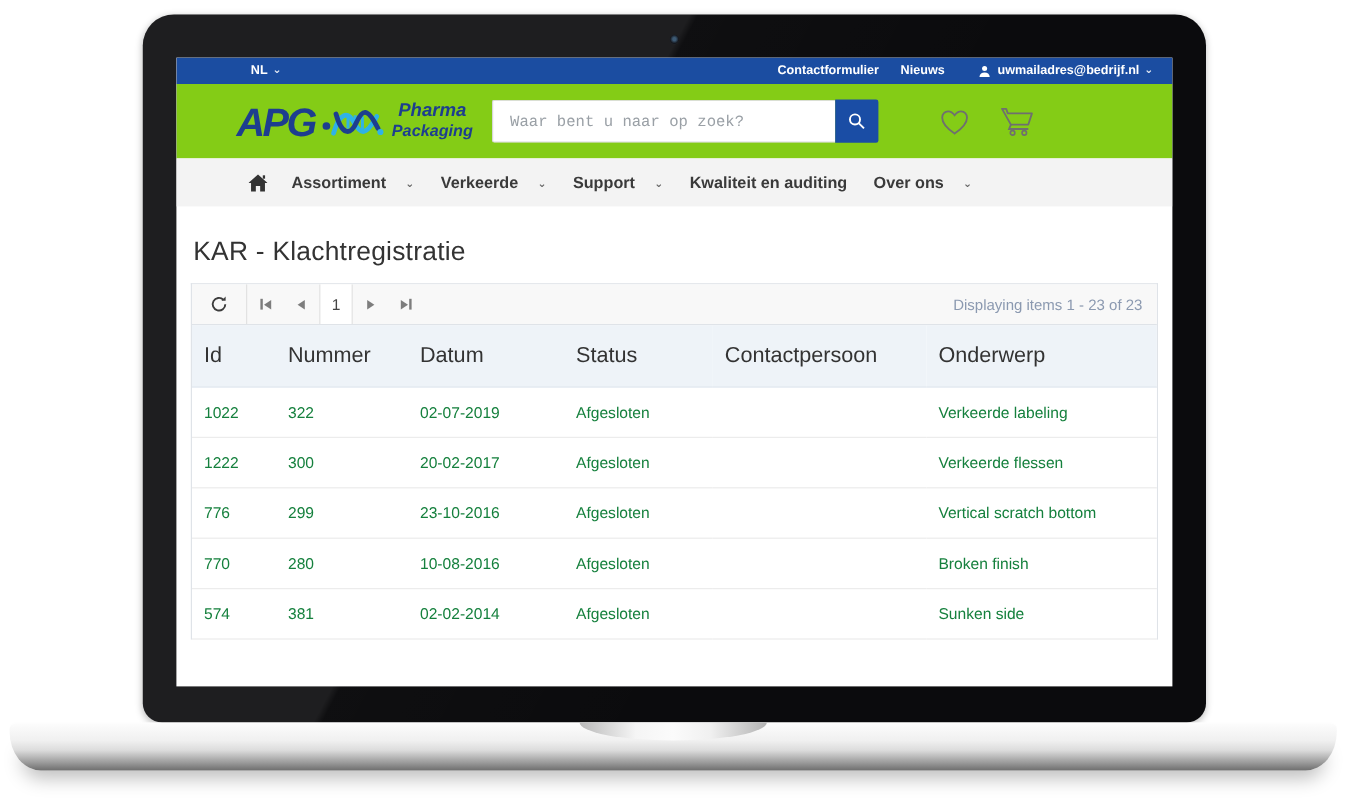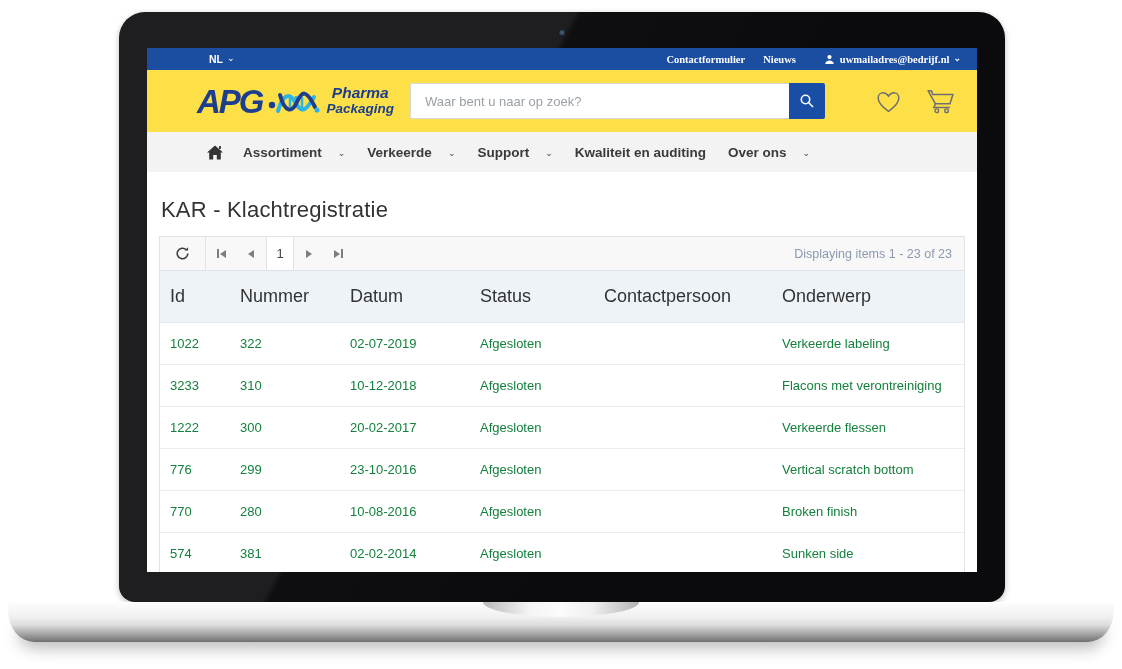--- a/index.html
+++ b/index.html
@@ -20,36 +20,36 @@
   .notch{position:absolute;left:50%;top:0;width:156px;height:15px;margin-left:-78px;
          background:linear-gradient(90deg,#b9b9b9,#f5f5f5 30%,#fbfbfb 50%,#f0f0f0 70%,#b3b3b3);
          border-radius:0 0 78px 78px / 0 0 15px 15px;}
 
   
   .topbar{height:22px;background:#1b4da1;display:flex;align-items:center;color:#fff;
           font-size:10.5px;font-weight:700;padding:0 16px 0 62px;box-sizing:border-box;}
   .topbar a{color:#fff;text-decoration:none;}
   .chev{font-size:9px;opacity:.9;margin-left:4px;position:relative;top:-1px;}
   .lang{display:flex;align-items:center;cursor:pointer;}
-  .topbar-right{margin-left:auto;display:flex;align-items:center;font-family:Liberation Serif, serif;}
+  .topbar-right{margin-left:auto;display:flex;align-items:center;}
   .topbar-right .tblink{margin-left:18px;cursor:pointer;}
   .account{display:flex;align-items:center;margin-left:28px;cursor:pointer;}
   .account svg{margin-right:5px;}
 
   
-  .siteheader{height:62px;display:flex;align-items:center;padding:0 60px 0 50px;box-sizing:border-box;background:#fde047;}
+  .siteheader{height:62px;display:flex;align-items:center;padding:0 60px 0 50px;box-sizing:border-box;background:#84cc16;}
   .logo{display:flex;align-items:center;cursor:pointer;}
   .logo-apg{font-style:italic;font-weight:800;font-size:33px;color:#1d3e8f;letter-spacing:-2px;line-height:1;}
   .logo-dna{margin:2px 3px 0 5px;}
   .logo-tag{display:flex;flex-direction:column;font-style:italic;font-weight:700;color:#1d3e8f;line-height:1.08;margin-left:2px;align-items:center;}
   .logo-tag .t1{font-size:15.5px;}
   .logo-tag .t2{font-size:13.5px;}
   .searchwrap{display:flex;margin-left:16px;}
-  .searchwrap input{width:379px;height:36px;border:1px solid #d8d8d8;border-right:none;border-radius:2px 0 0 2px;
-          padding:1px 14px;font-size:13px;color:#444;outline:none;font-family:Liberation Sans, sans-serif;box-sizing:border-box;}
+  .searchwrap input{width:286px;height:36px;border:1px solid #d8d8d8;border-right:none;border-radius:2px 0 0 2px;
+          padding:1px 14px;font-size:13px;color:#444;outline:none;font-family:Liberation Mono, monospace;box-sizing:border-box;}
   .searchwrap input::placeholder{color:#9aa0a6;}
   .search-btn{width:36px;height:36px;background:#1a4da5;border:none;border-radius:0 2px 2px 0;
           display:flex;align-items:center;justify-content:center;cursor:pointer;padding:0;}
   .hdr-icons{display:flex;align-items:center;margin-left:26px;}
   .hdr-icon{margin-left:24px;cursor:pointer;display:flex;align-items:center;}
 
   
   .mainnav{height:40px;background:#f3f3f3;display:flex;align-items:center;padding:0 0 0 60px;box-sizing:border-box;}
   .nav-home{display:flex;align-items:center;margin-right:20px;cursor:pointer;}
   .nav-item{display:flex;align-items:baseline;margin-right:22px;font-size:13.5px;font-weight:700;color:#3a3a3a;cursor:pointer;gap:12px;}
@@ -234,28 +234,20 @@
               <tbody>
                 <tr>
                   <td>1022</td>
                   <td>322</td>
                   <td>02-07-2019</td>
                   <td>Afgesloten</td>
                   <td></td>
                   <td>Verkeerde labeling</td>
                 </tr>
                 <tr>
-                  <td>3233</td>
-                  <td>310</td>
-                  <td>10-12-2018</td>
-                  <td>Afgesloten</td>
-                  <td></td>
-                  <td>Flacons met verontreiniging</td>
-                </tr>
-                <tr>
                   <td>1222</td>
                   <td>300</td>
                   <td>20-02-2017</td>
                   <td>Afgesloten</td>
                   <td></td>
                   <td>Verkeerde flessen</td>
                 </tr>
                 <tr>
                   <td>776</td>
                   <td>299</td>

